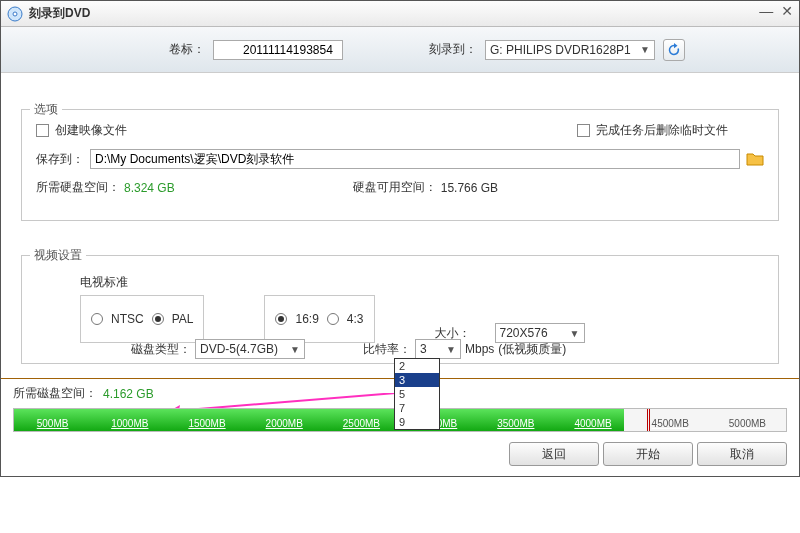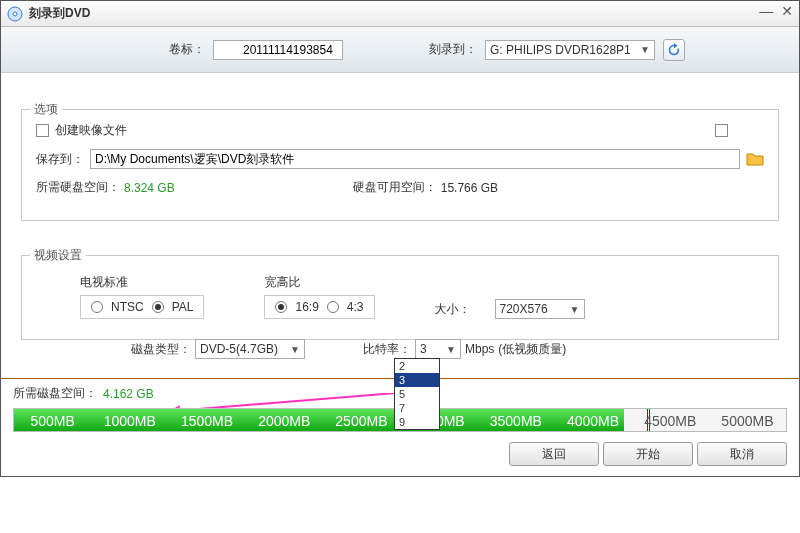--- a/index.html
+++ b/index.html
@@ -137,21 +137,21 @@
     background: #fff;
   }
   .radio.checked::after {
     content: "";
     width: 6px; height: 6px;
     background: #333;
     border-radius: 50%;
   }
   .radio-group {
     border: 1px solid #c8c8c8;
-    padding: 4px 10px;
+    padding: 16px 10px;
     display: flex;
     align-items: center;
     gap: 8px;
   }
   .vs-row {
     display: flex;
     align-items: flex-end;
     gap: 60px;
     padding: 6px 4px;
   }
@@ -221,21 +221,22 @@
     left: 82%;
     top: 0; bottom: 0;
     width: 3px;
     background: repeating-linear-gradient(90deg,#b00,#b00 1px,transparent 1px,transparent 2px);
   }
   .ticks {
     position: absolute;
     left: 0; right: 0; bottom: 2px;
     display: flex;
     color: #fff;
-    font-size: 14px;
+    font-size: 10px;
+    text-decoration: underline;
   }
   .ticks span {
     flex: 1;
     text-align: center;
   }
   .ticks span.dark { color: #555; }
 
   .btn-row {
     display: flex;
     justify-content: flex-end;
@@ -290,20 +291,21 @@
 
     <div class="midarea">
 
       <div class="fieldset">
         <span class="legend">选项</span>
         <div class="form-row">
           <span class="checkbox"></span>
           <span>创建映像文件</span>
           <div style="flex:1"></div>
           <span class="checkbox"></span>
+          <span>完成任务后删除临时文件</span>
           <div style="width:30px"></div>
         </div>
         <div class="form-row">
           <span>保存到：</span>
           <input class="input-text" style="flex: 1 1 0%;" value="D:\My Documents\逻宾\DVD刻录软件">
           <span class="folder-icon">
             <svg viewBox="0 0 18 18" width="18" height="18">
                 <path d="M1 4h6l2 2h8v9H1z" fill="#f6c145" stroke="#c88a00"></path>
               </svg>
           </span>
@@ -323,21 +325,20 @@
           <div class="vs-col" style="margin-left:40px">
             <span>电视标准</span>
             <div class="radio-group">
               <span class="radio"></span>
               <span>NTSC</span>
               <span class="radio checked"></span>
               <span>PAL</span>
             </div>
           </div>
           <div class="vs-col">
-            <span>宽高比</span>
             <div class="radio-group">
               <span class="radio checked"></span>
               <span>16:9</span>
               <span class="radio"></span>
               <span>4:3</span>
             </div>
           </div>
           <div class="vs-col" style="flex-direction:row;align-items:center;gap:24px">
             <span>大小：</span>
             <div class="select" style="width:90px">

